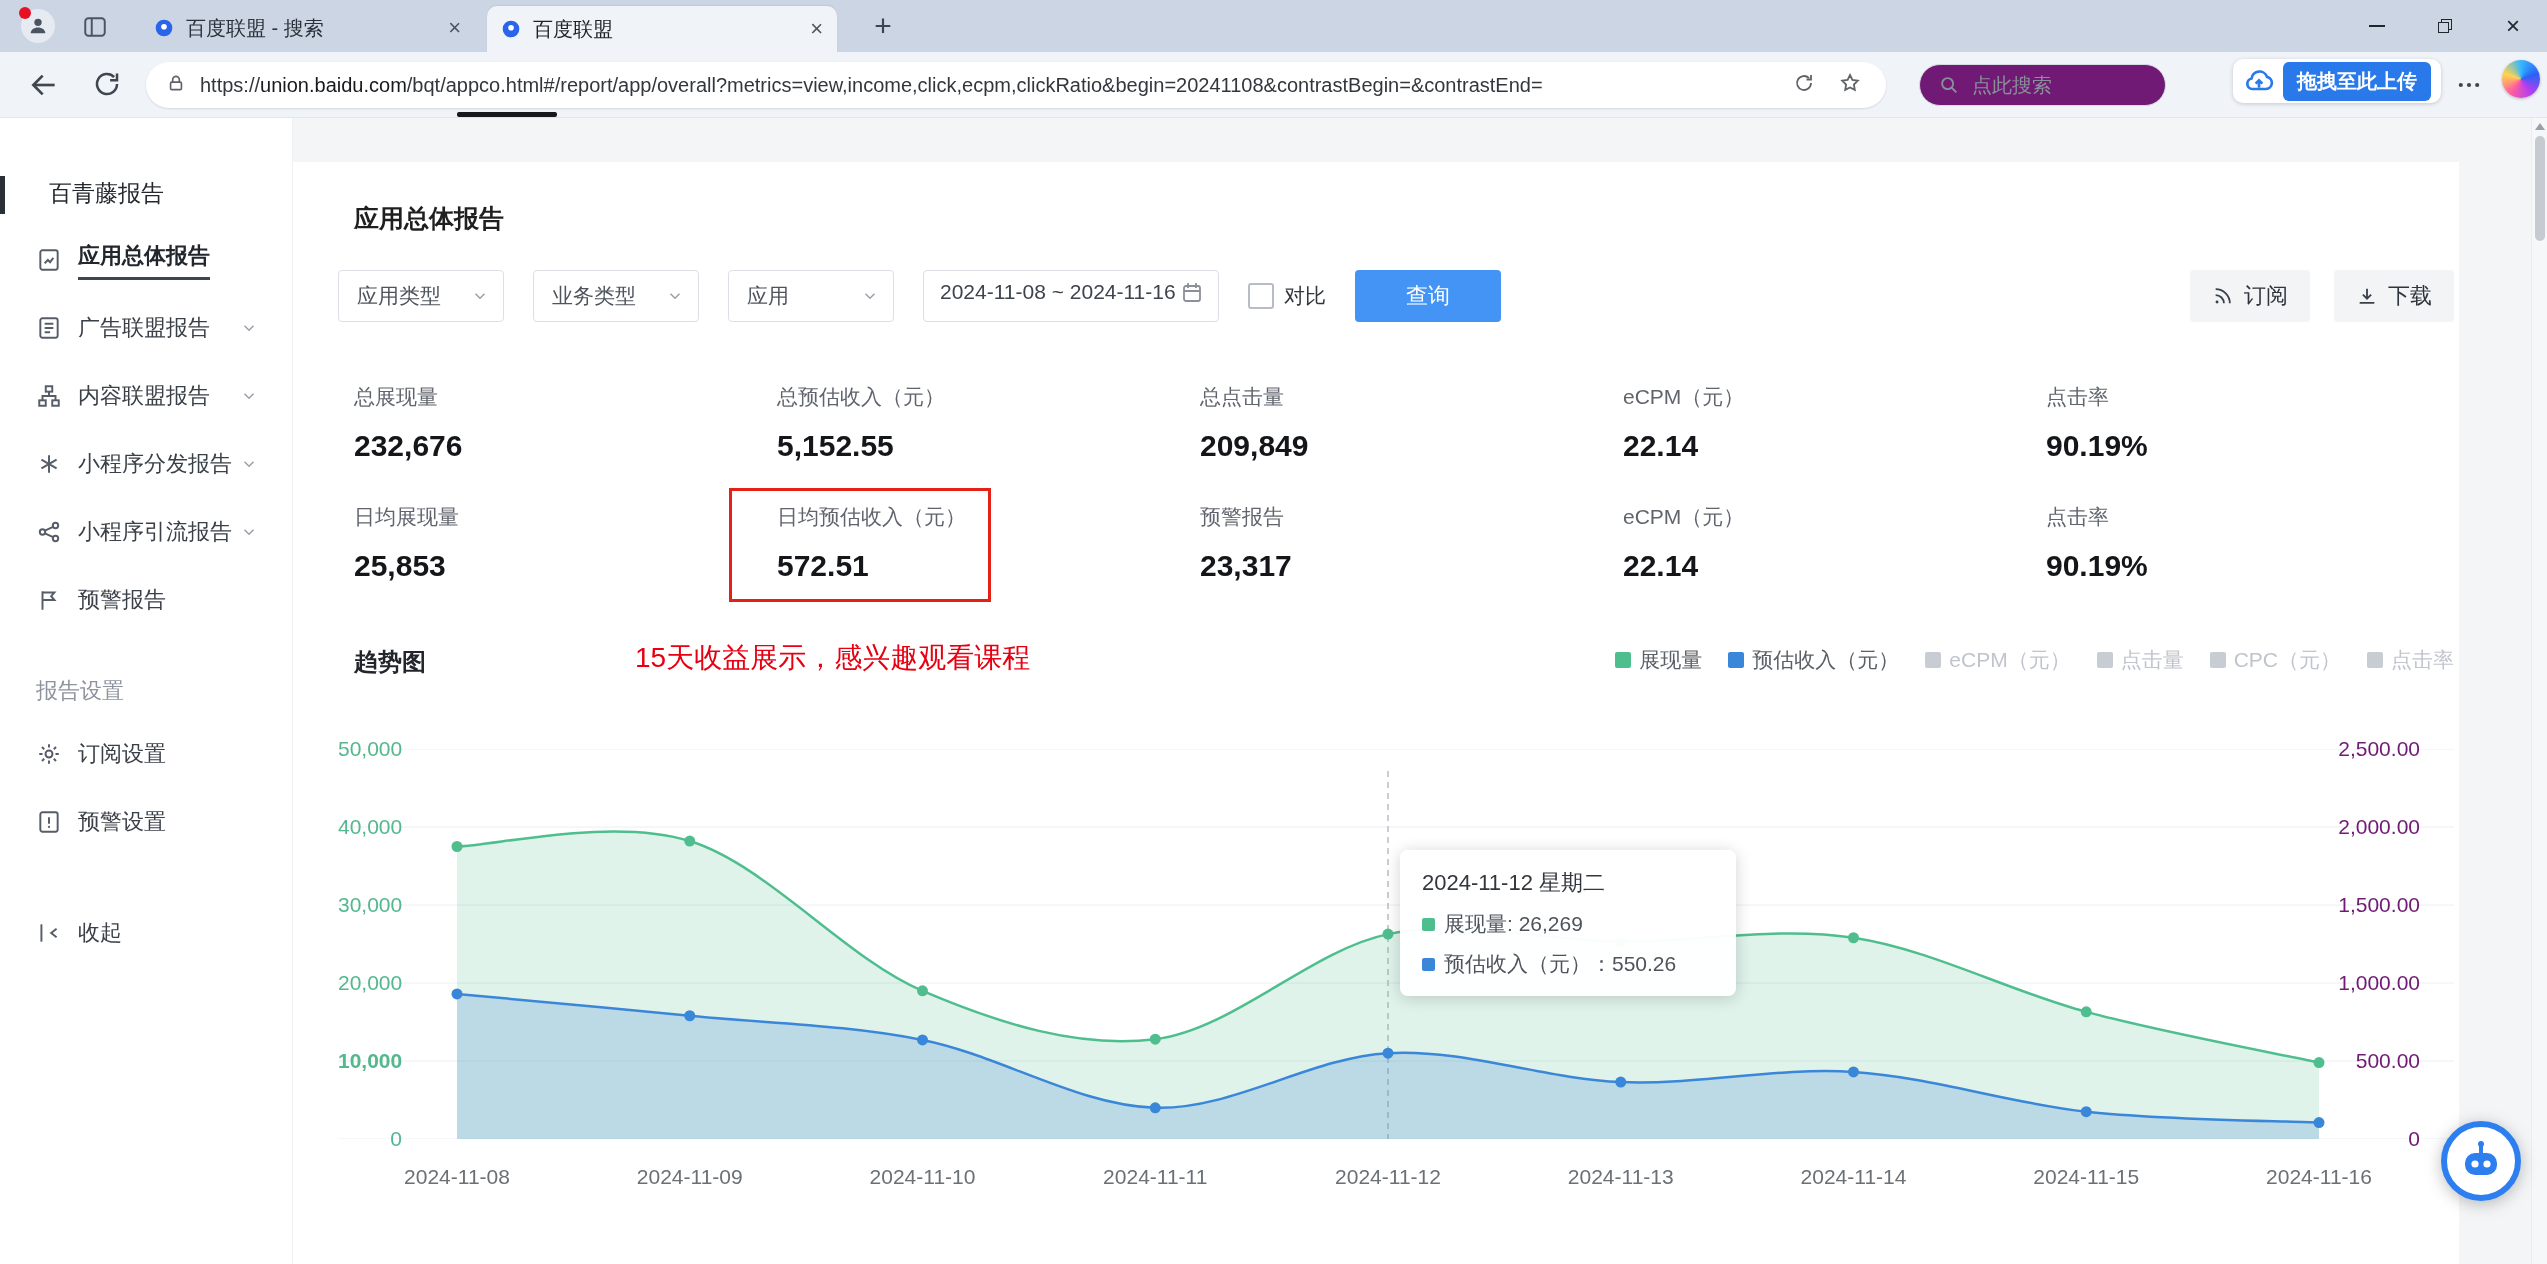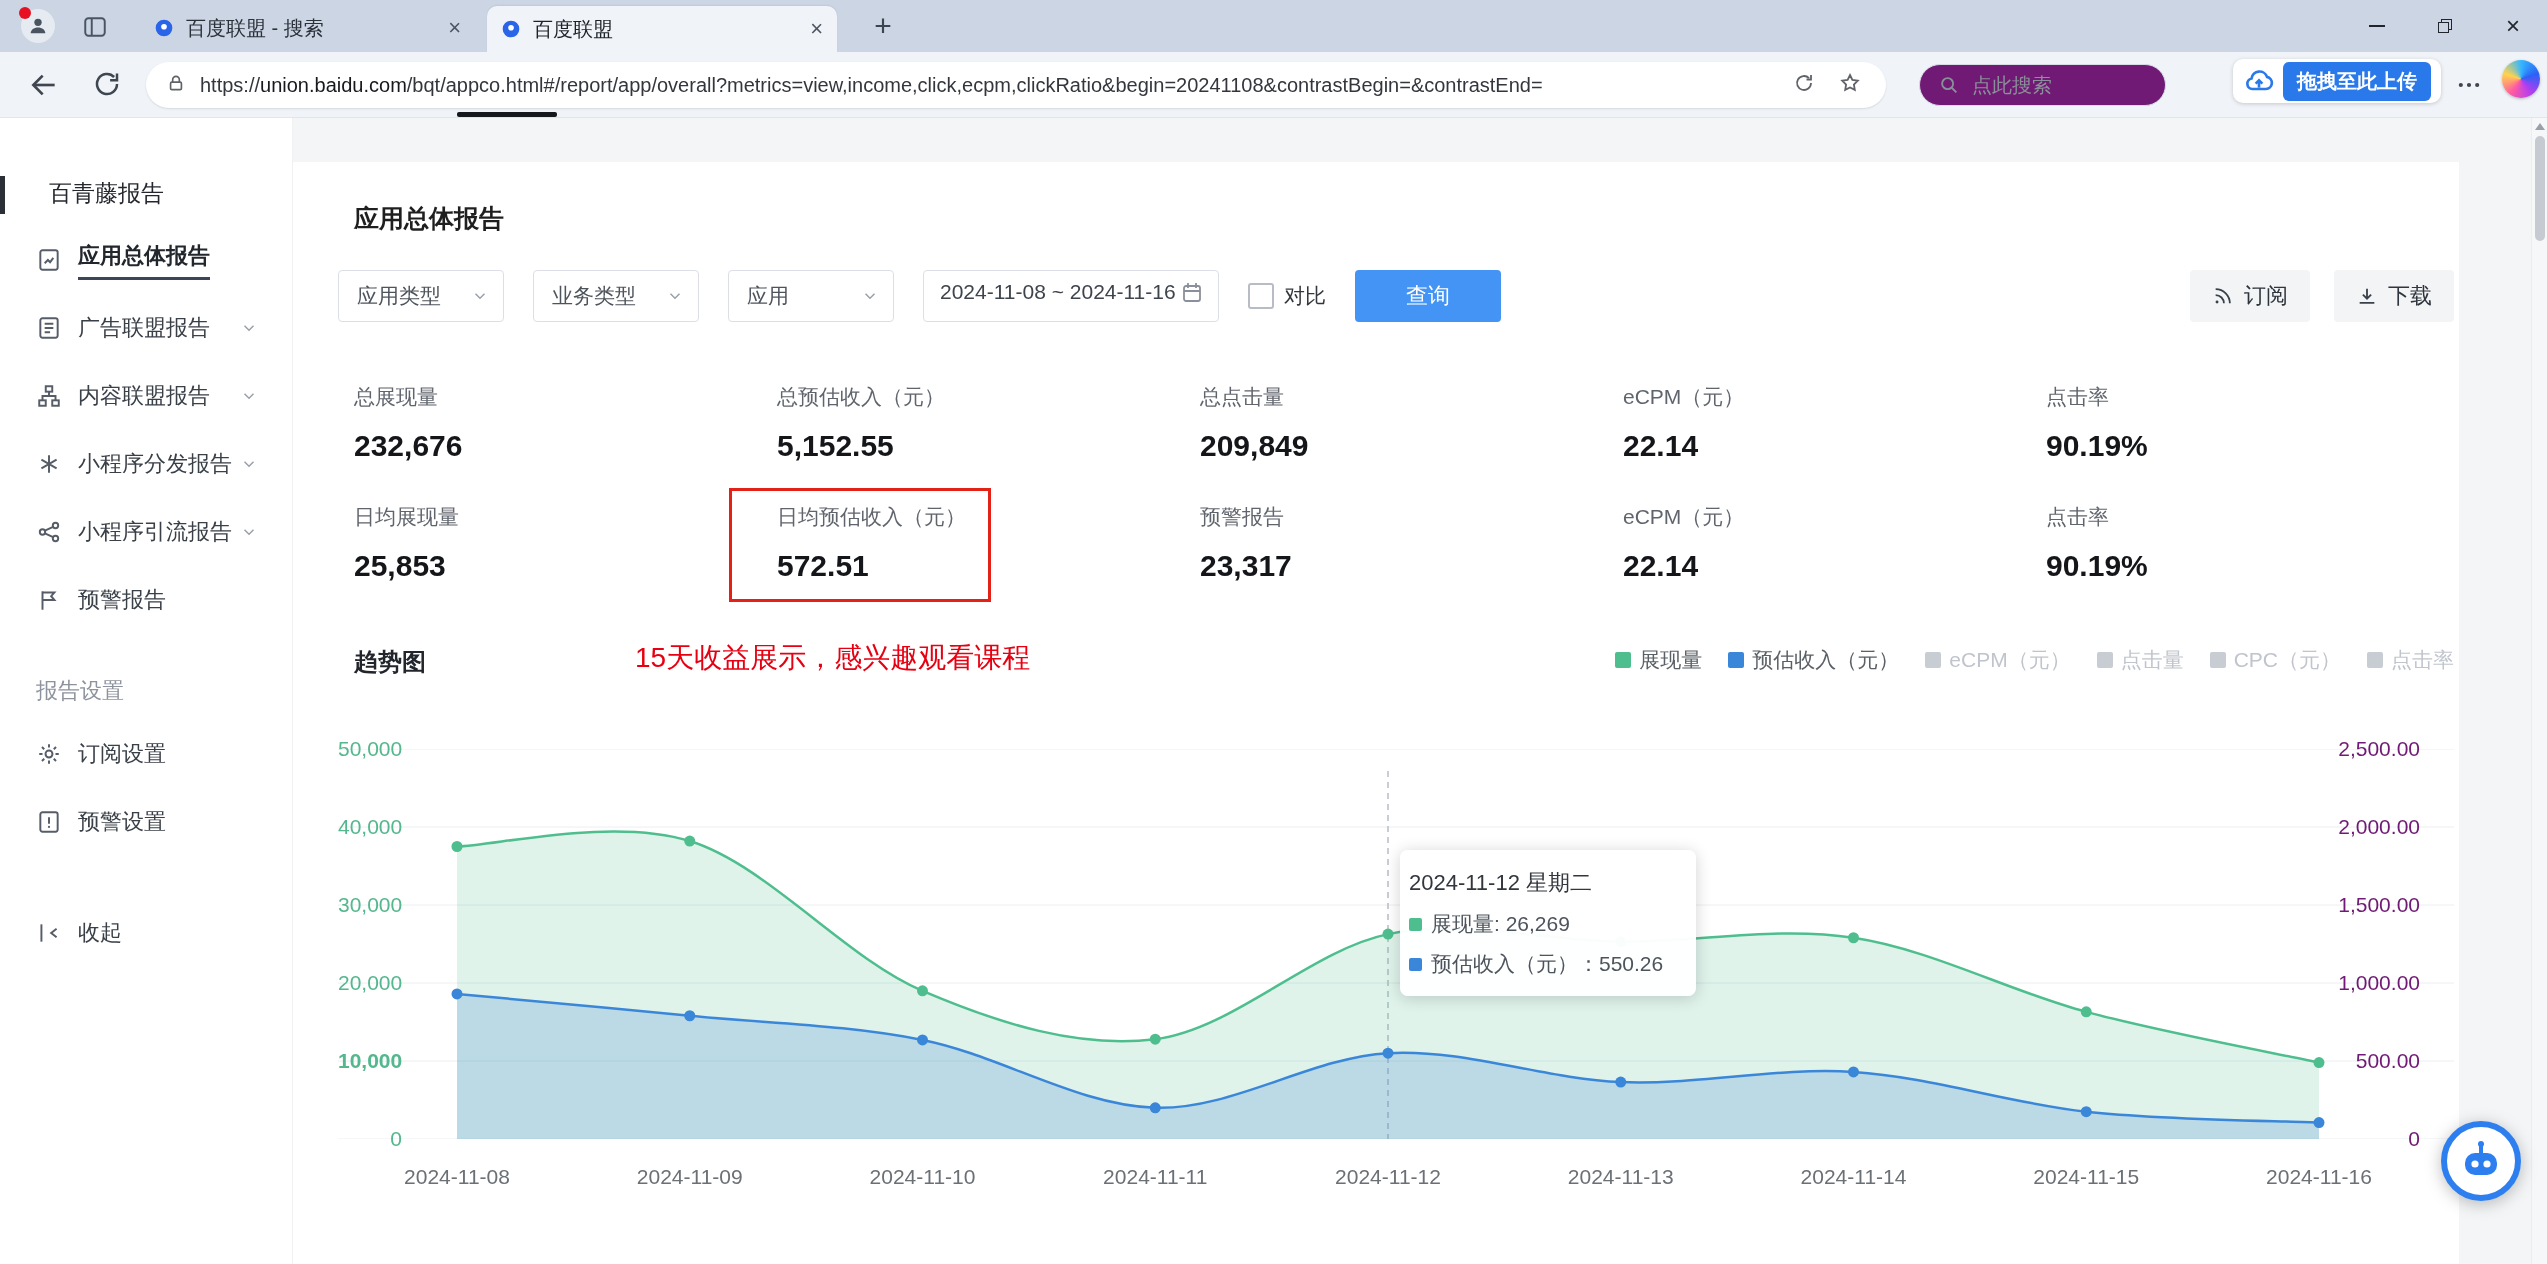--- a/index.html
+++ b/index.html
@@ -88,21 +88,21 @@
   .lg-item { display:flex; align-items:center; gap:8px; font-size:21px; color:#5a6066; cursor:pointer; }
   .lg-item.off { color:#c0c4cc; }
   .lg-sq { width:16px; height:16px; border-radius:2px; display:inline-block; }
 
   .chart { position:relative; margin-top:24px; height:500px; }
   #trend-svg { position:absolute; left:0; top:43px; }
   .ytick { position:absolute; font-size:21px; height:28px; line-height:28px; }
   .ytick.l { left:0; width:64px; text-align:right; color:#54b78d; }
   .ytick.r { right:34px; width:120px; text-align:right; color:#701a75; }
   .xlab { position:absolute; top:459px; width:140px; text-align:center; font-size:21px; color:#6b7075; }
-  .tooltip { position:absolute; left:1062px; top:144px; width:296px; background:rgba(255,255,255,.97); border-radius:8px; box-shadow:0 2px 16px rgba(0,0,0,.18); padding:18px 9px; z-index:4; }
+  .tooltip { position:absolute; left:1062px; top:144px; width:336px; background:rgba(255,255,255,.97); border-radius:8px; box-shadow:0 2px 16px rgba(0,0,0,.18); padding:18px 22px; z-index:4; }
   .tt-title { font-size:22px; color:#33373d; }
   .tt-row { margin-top:12px; font-size:21px; color:#4e545c; display:flex; align-items:center; white-space:nowrap; }
   .tt-row .sq { width:13px; height:13px; border-radius:2px; margin-right:9px; flex:0 0 auto; }
 
   
   .vscrollbar { position:absolute; top:118px; right:0; width:16px; bottom:0; background:#f6f7f8; border-left:1px solid #ebedef; z-index:3; }
   .vscrollbar .arrow { width:0; height:0; margin:5px auto 0; border-left:5px solid transparent; border-right:5px solid transparent; border-bottom:7px solid #9aa0a8; }
   .vscrollbar .thumb { position:absolute; left:3px; top:18px; width:10px; height:105px; border-radius:6px; background:#c6cad1; }
   .float-widget { position:absolute; right:25px; bottom:62px; width:82px; height:82px; z-index:10; filter:drop-shadow(0 3px 8px rgba(0,0,0,.25)); }
 </style>

